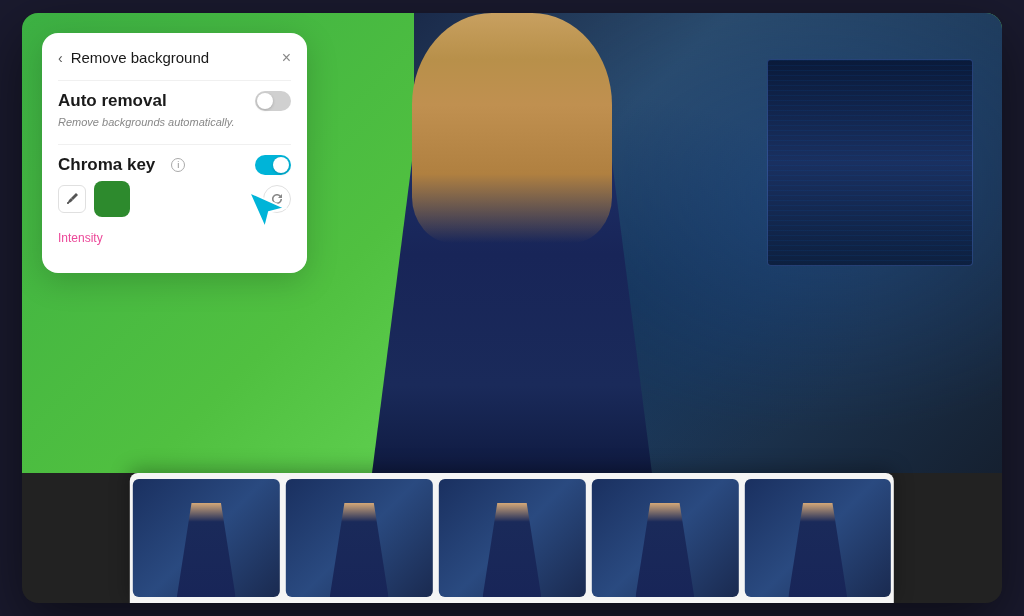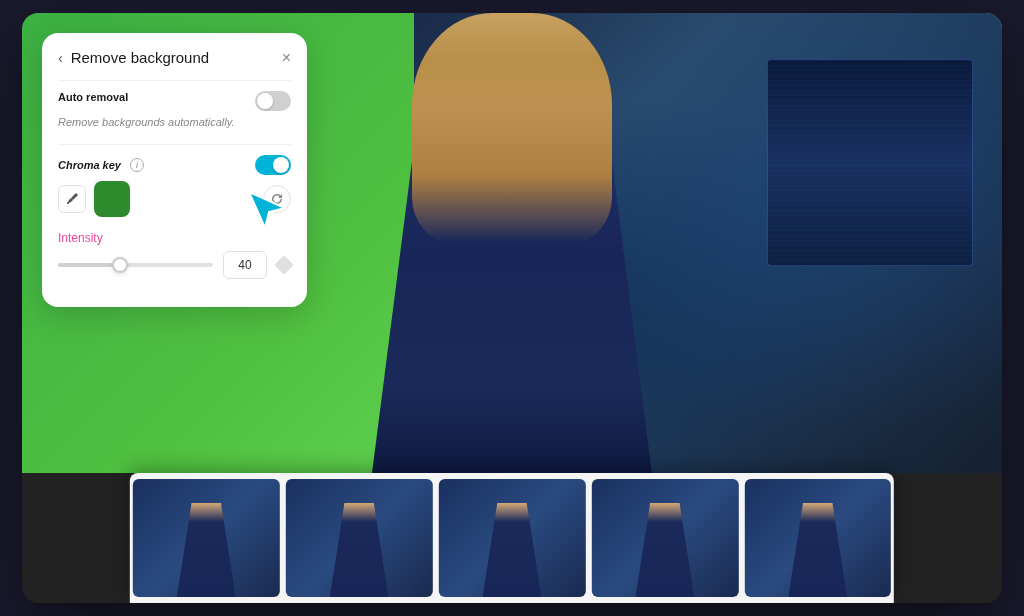--- a/index.html
+++ b/index.html
@@ -231,21 +231,21 @@
     }
 
     .section-row {
       display: flex;
       align-items: flex-start;
       justify-content: space-between;
       margin-bottom: 4px;
     }
 
     .section-label {
-      font-size: 11px;
+      font-size: 17px;
       font-weight: 600;
       color: #1a1a1a;
       text-align: right;
     }
 
     .section-desc {
       font-size: 11px;
       color: #888;
       line-height: 1.4;
       margin-top: 2px;
@@ -292,22 +292,21 @@
     .chroma-header {
       display: flex;
       align-items: center;
       justify-content: space-between;
       margin-bottom: 6px;
     }
 
     .chroma-label-group {
       display: flex;
       align-items: center;
-      gap: 9px;
-      font-style: italic;
+      gap: 16px;
     }
 
     .info-icon {
       width: 14px;
       height: 14px;
       border-radius: 50%;
       border: 1px solid #aaa;
       display: inline-flex;
       align-items: center;
       justify-content: center;
@@ -536,26 +535,18 @@
 
       <div style="position: absolute; right: 16px; top: 155px; z-index: 5;">
         <svg width="46" height="46" viewBox="0 0 46 46">
           <polygon points="4,4 40,20 24,24 20,40" fill="#00b4d8" stroke="white" stroke-width="2"></polygon>
         </svg>
       </div>
     </div>
 
     <div class="slider-section">
       <div class="slider-label">Intensity</div>
-      <div class="slider-row">
-        <div class="slider-track">
-          <div class="slider-fill" style="width: 40%;"></div>
-          <div class="slider-thumb" style="left: 40%;"></div>
-        </div>
-        <div class="slider-value-box">40</div>
-        <div class="slider-diamond"></div>
-      </div>
     </div>
 
 
   </div>
 
 </div>
 
 </body></html>

